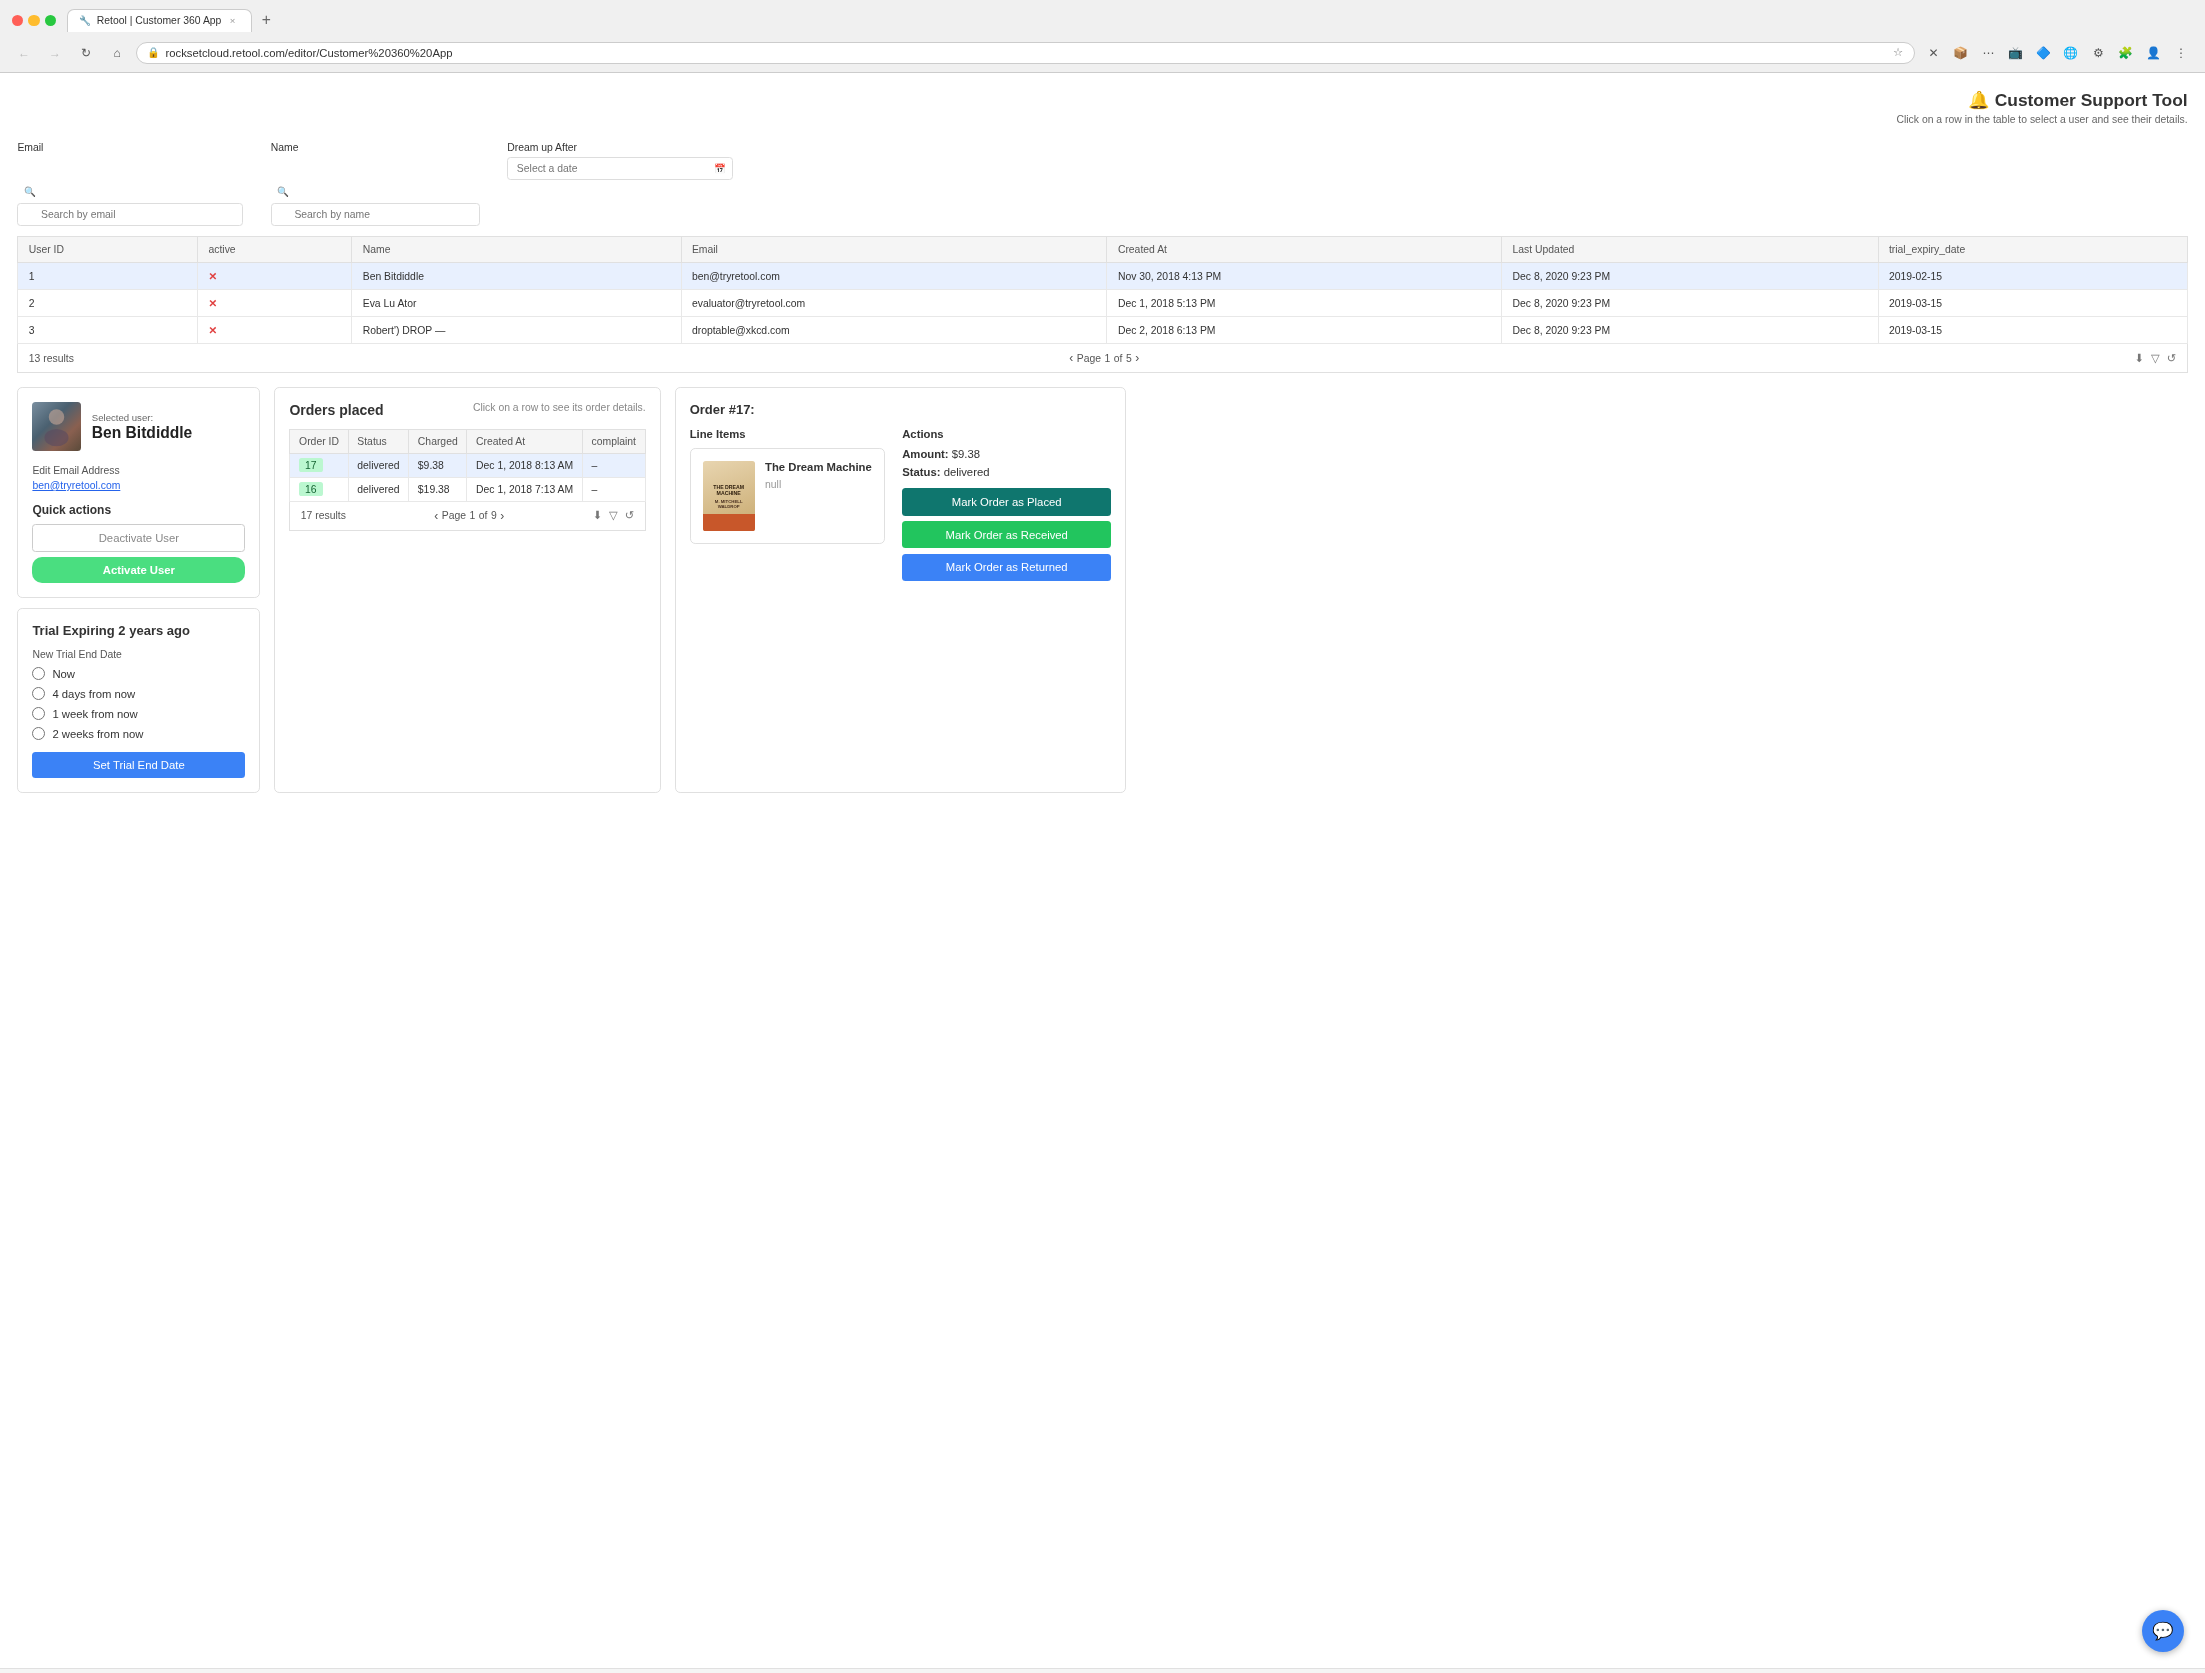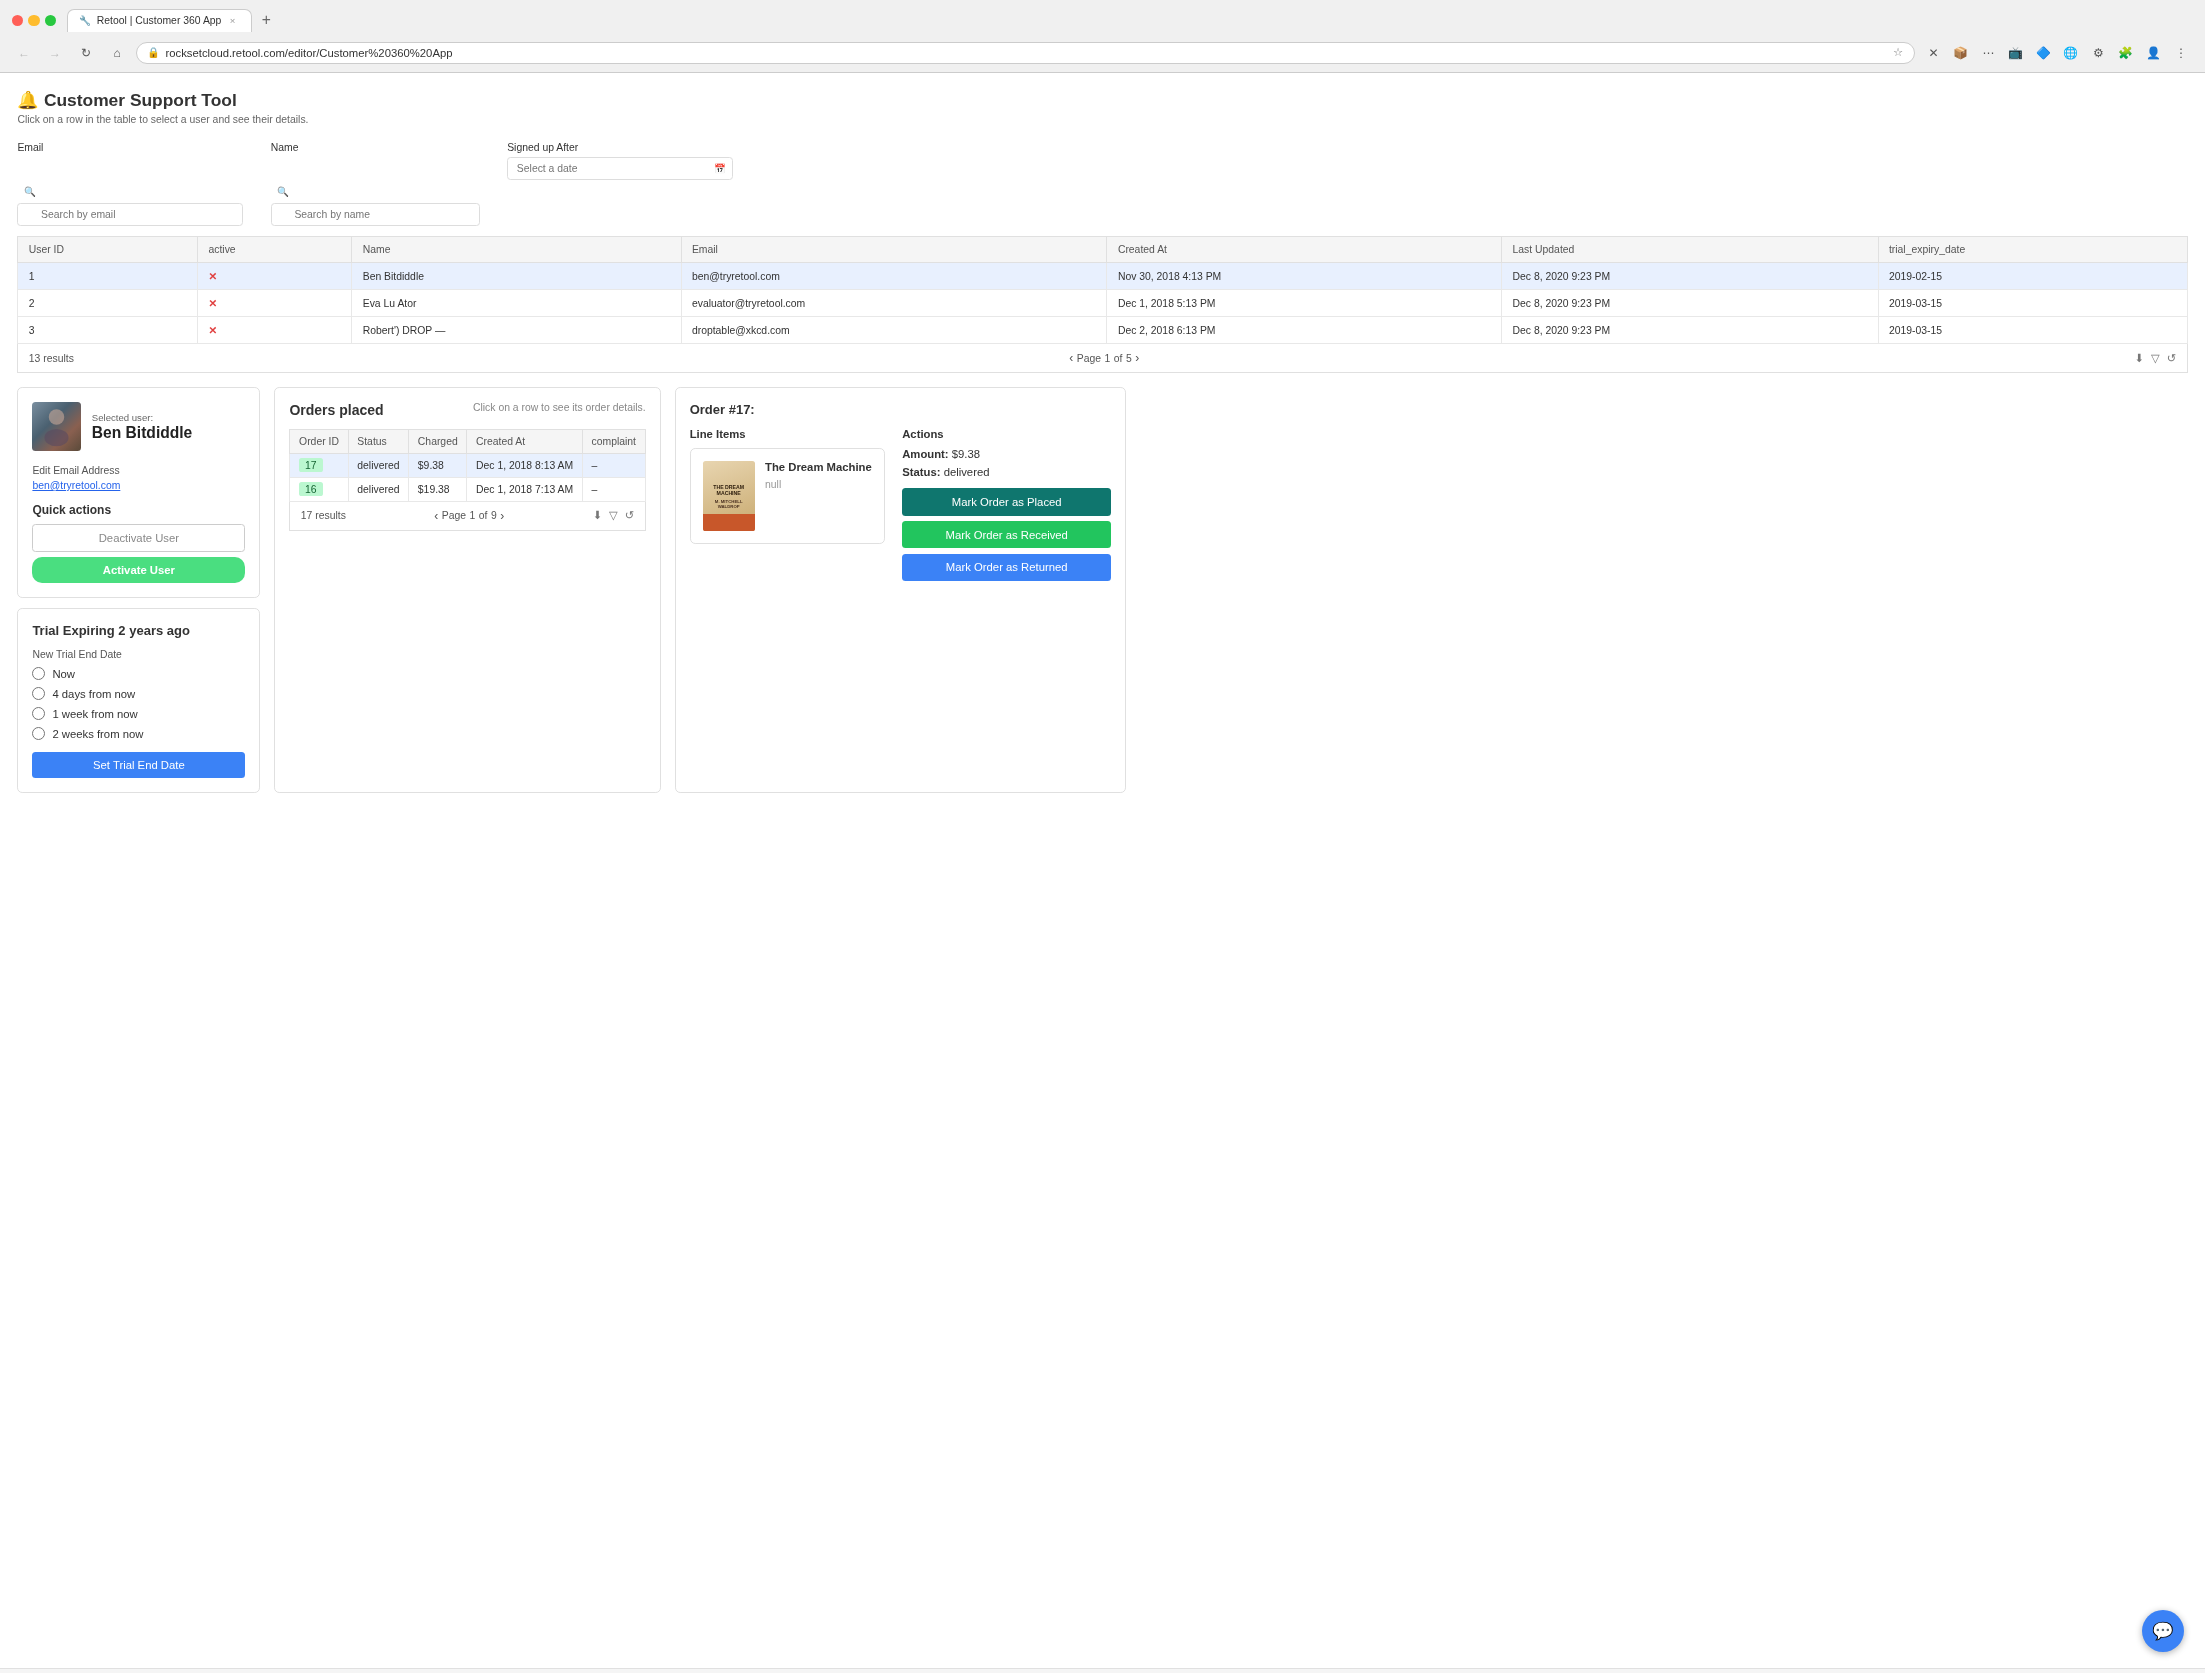--- a/index.html
+++ b/index.html
@@ -143,21 +143,21 @@
     }
 
     
     .app-content {
       background: white;
       min-height: calc(100vh - 78px);
       padding: 17.4px;
     }
 
     .page-header {
-      text-align: left;
+      text-align: right;
       margin-bottom: 17.4px;
     }
     .page-header h1 {
       font-size: 17.4px;
       font-weight: 600;
       color: #333;
     }
     .page-header .subtitle {
       font-size: 10.4px;
       color: #666;
@@ -709,21 +709,21 @@
       </div>
     </div>
     <div class="search-group search-group-name">
       <label>Name</label>
       <div class="search-input-wrapper">
         <span class="search-icon">🔍</span>
         <input class="search-input" type="text" style="width: 209px;" placeholder="Search by name">
       </div>
     </div>
     <div class="search-group search-group-date">
-      <label>Signed up After</label>
+      <label>Dream up After</label>
       <div class="date-input-wrapper">
         <input class="date-input" type="text" style="width: 226px;" placeholder="Select a date">
         <span class="date-input-icon">📅</span>
       </div>
     </div>
   </div>
 
   <div>
     <table class="data-table">
       <thead>

